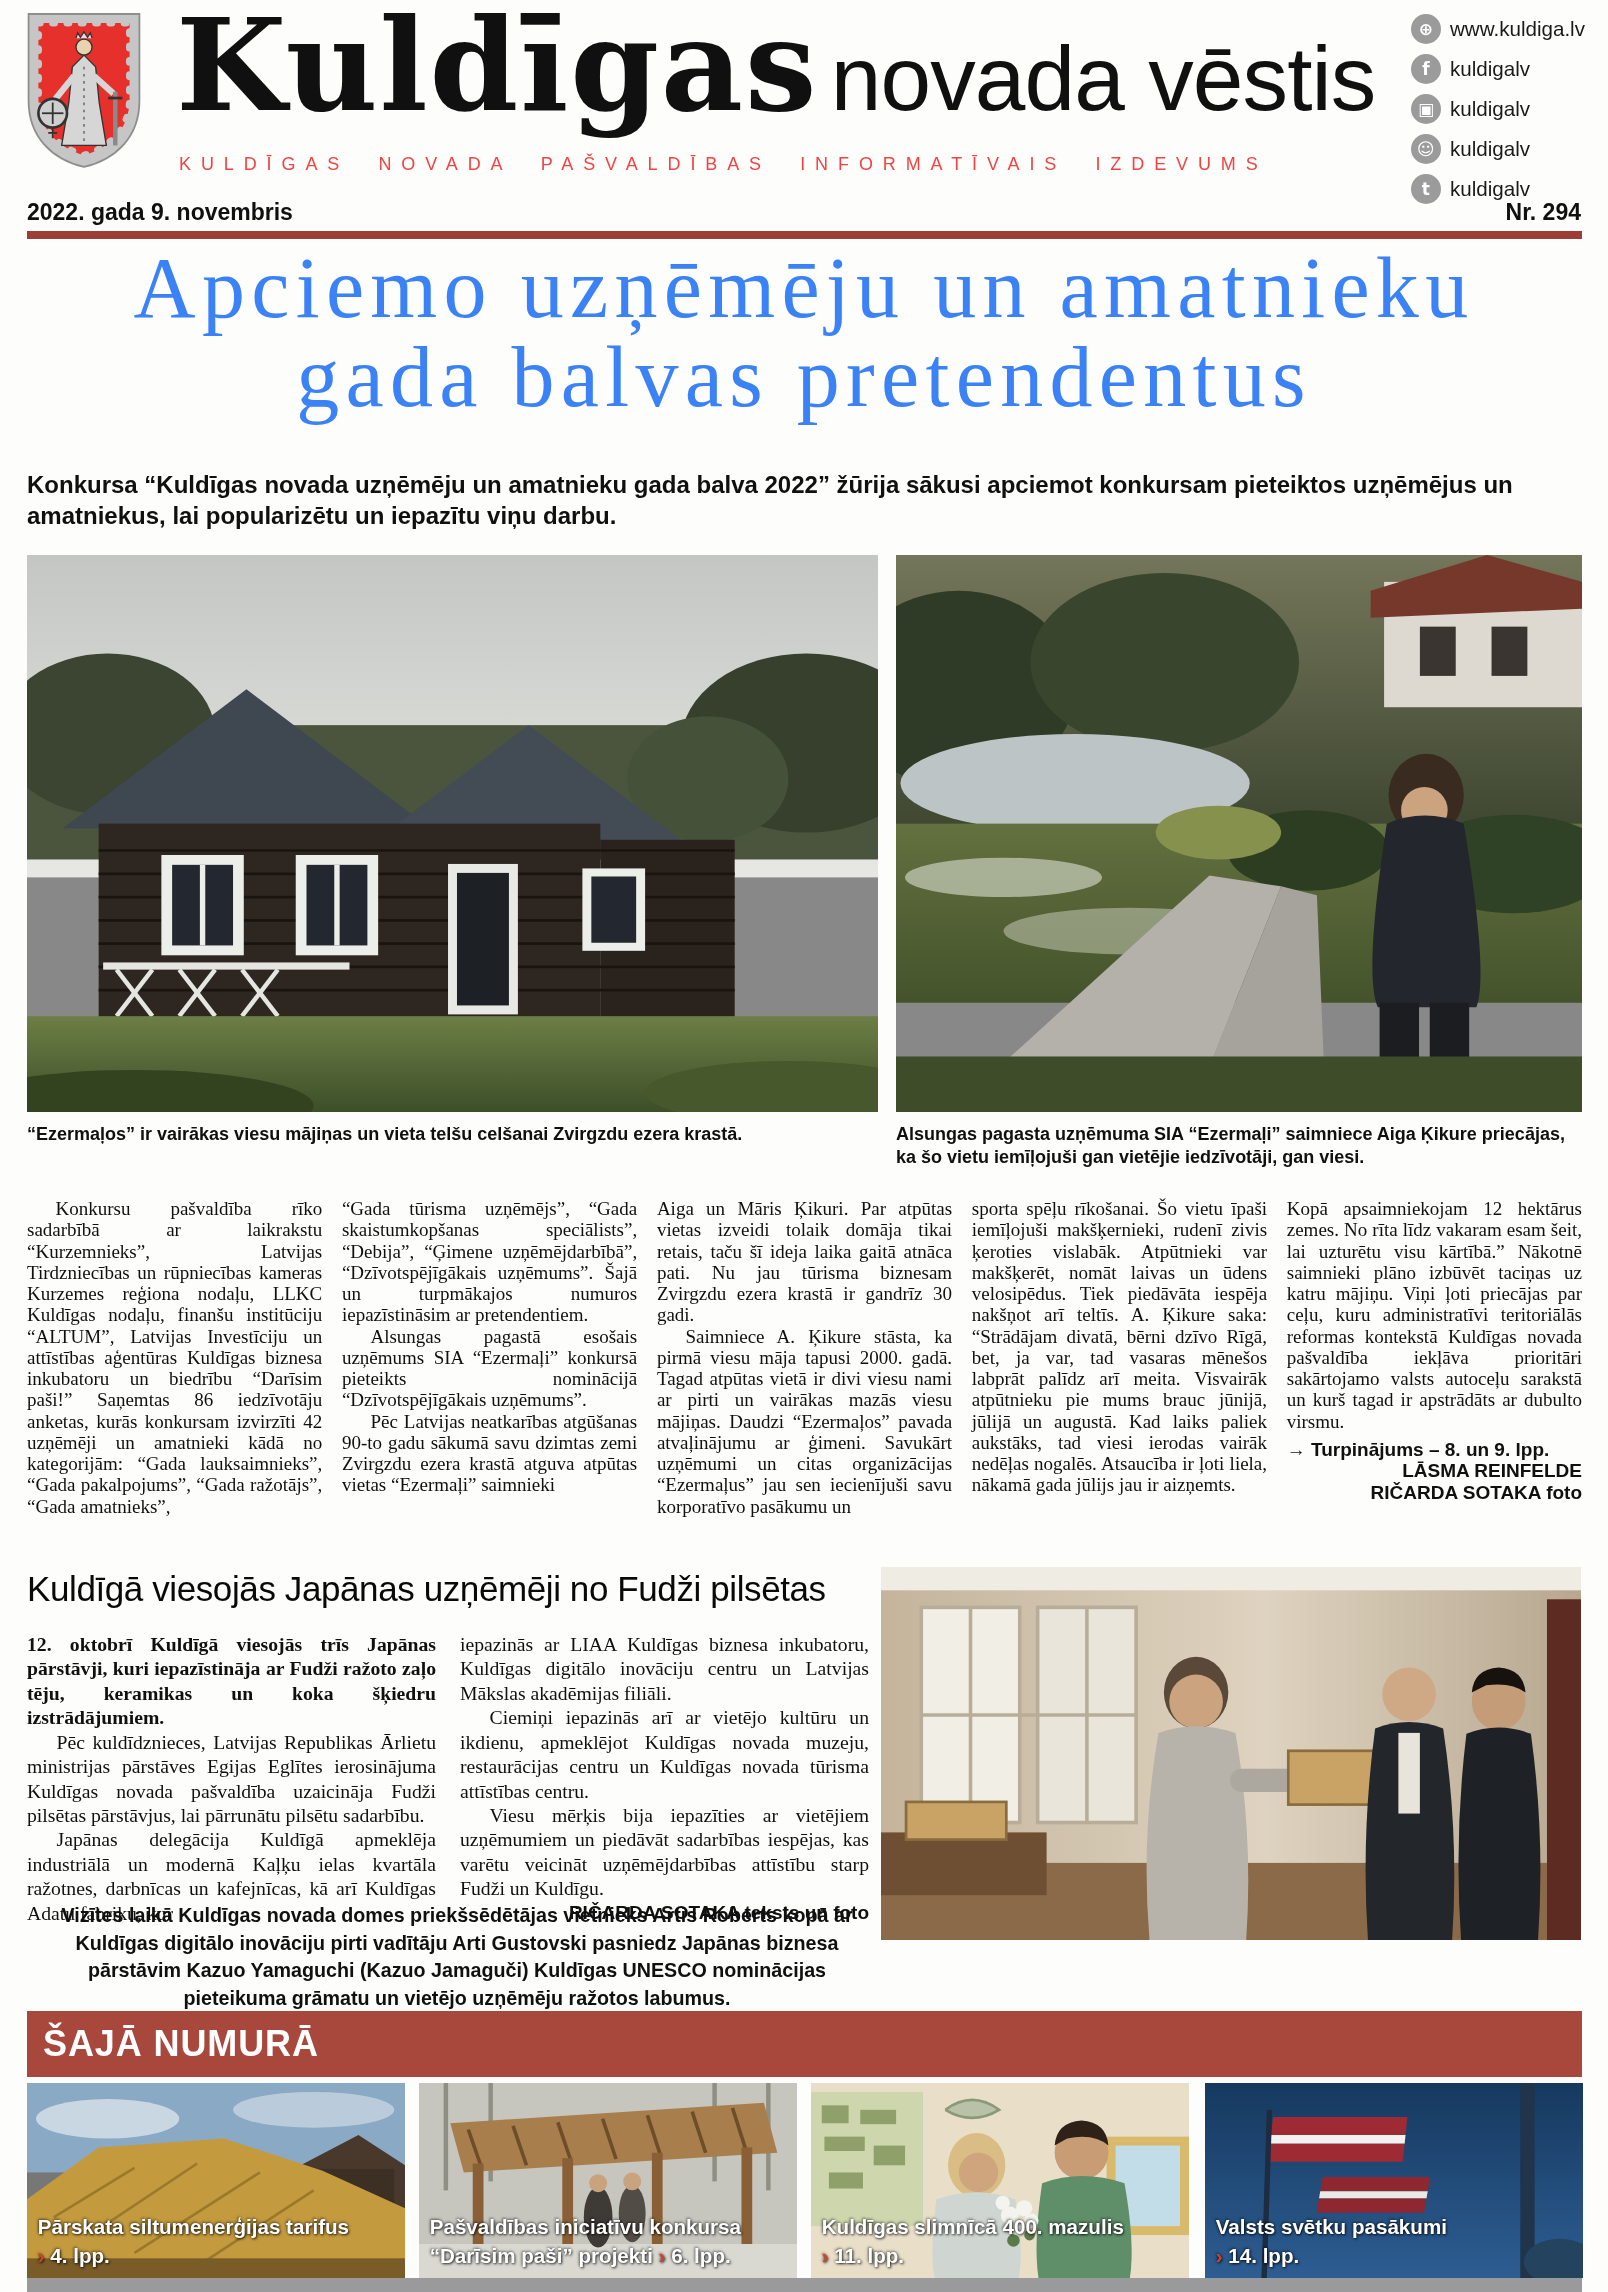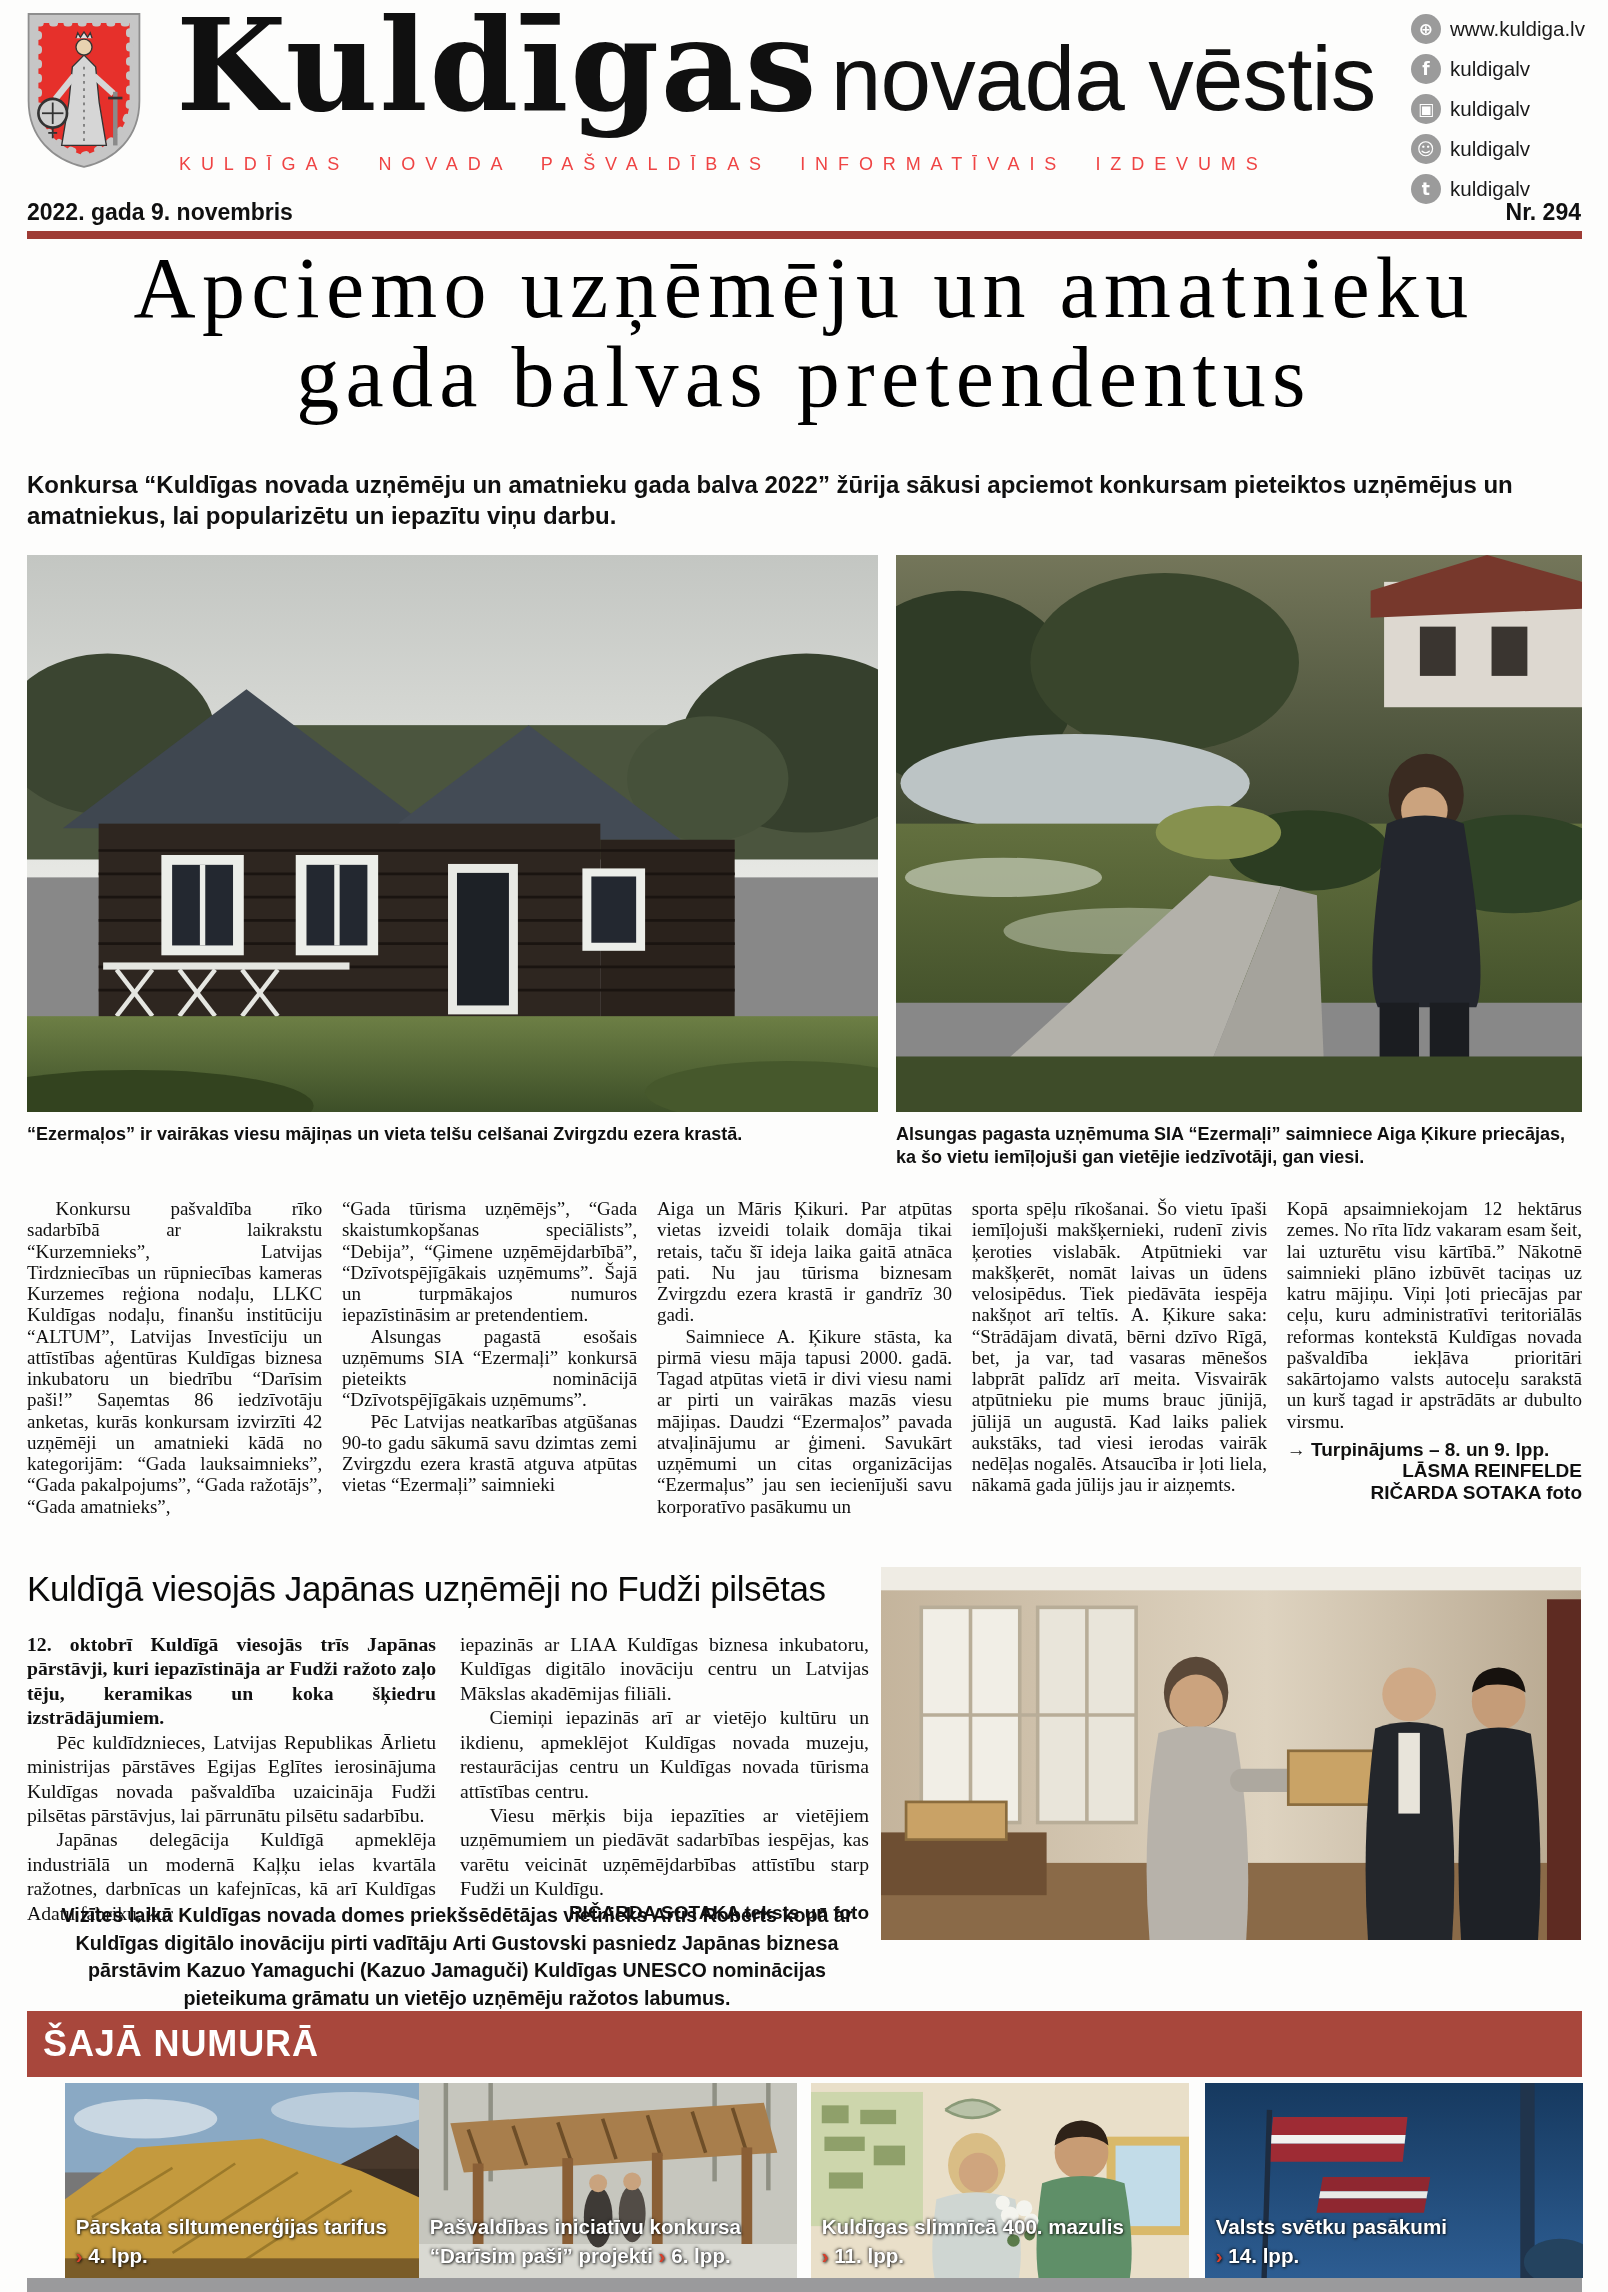--- a/index.html
+++ b/index.html
@@ -19,21 +19,21 @@
          align-items:center;justify-content:center;font-size:17px;font-weight:bold;font-family:"DejaVu Sans",sans-serif;}
   .slabel{font-size:20.6px;color:#1a1a1a;}
 
   
   .dateline-left{left:27px;top:199px;font-size:23px;font-weight:bold;}
   .dateline-right{right:27px;top:199px;font-size:23px;font-weight:bold;}
   .red-rule{left:27px;top:231px;width:1555px;height:8px;}
 
   
   .headline{left:0;top:244px;width:1608px;text-align:center;font-family:"Liberation Serif","DejaVu Serif",serif;
-            font-weight:400;font-size:86px;line-height:1.03;letter-spacing:6.3px;color:#000000;}
+            font-weight:400;font-size:86px;line-height:1.03;letter-spacing:6.3px;color:#3b82f6;}
   .lede{left:27px;top:469px;width:1528px;font-size:24px;font-weight:bold;line-height:1.3;}
 
   .photo{overflow:hidden;background:#888;}
   .photo-left{left:27px;top:555px;width:851px;height:557px;}
   .photo-right{left:896px;top:555px;width:686px;height:557px;}
   .cap{font-size:18px;font-weight:bold;line-height:1.3;}
   .cap-left{left:27px;top:1123px;width:842px;}
   .cap-right{left:896px;top:1123px;width:686px;}
 
   .body-grid{left:27px;top:1198px;width:1555px;display:grid;grid-template-columns:repeat(5,1fr);column-gap:19.7px;
@@ -49,21 +49,21 @@
   .j-headline{left:27px;top:1569px;width:851px;font-size:35px;font-weight:400;letter-spacing:-0.4px;color:#090909;}
   .j-cols{left:27px;top:1632px;width:842px;display:grid;grid-template-columns:1fr 1fr;column-gap:24px;
           font-family:"Liberation Serif","DejaVu Serif",serif;font-size:19.7px;line-height:1.24;text-align:justify;}
   .j-photo{left:881px;top:1567px;width:700px;height:373px;}
   .j-caption{left:54px;top:1902px;width:806px;text-align:center;font-size:19.7px;font-weight:bold;line-height:1.4;}
 
   
   .issue-bar{left:27px;top:2011px;width:1555px;height:66px;display:flex;align-items:center;padding-left:16px;box-sizing:border-box;}
   .issue-title{color:#fff;font-size:36px;font-weight:bold;letter-spacing:0.9px;}
   .thumb{top:2083px;width:378px;height:195px;overflow:hidden;background:#777;}
-  .t1{left:27px;margin-left:38px;} .t2{left:419px;} .t3{left:811px;} .t4{left:1205px;}
+  .t1{left:27px;} .t2{left:419px;} .t3{left:811px;} .t4{left:1205px;}
   .thumb-cap{position:absolute;left:10.7px;right:7.2px;bottom:7.2px;color:#fff;font-size:20.6px;font-weight:bold;line-height:1.4;
              text-shadow:0.9px 0.9px 2.7px rgba(0,0,0,.85), -0.9px -0.9px 2.7px rgba(0,0,0,.5);}
   .arrow{font-weight:bold;}
   .bottom-bar{left:27px;top:2278px;width:1555px;height:14.3px;background:#9a9a9c;}
   svg{display:block;}
 </style>
 </head>
 <body>
 
 <div class="page">

